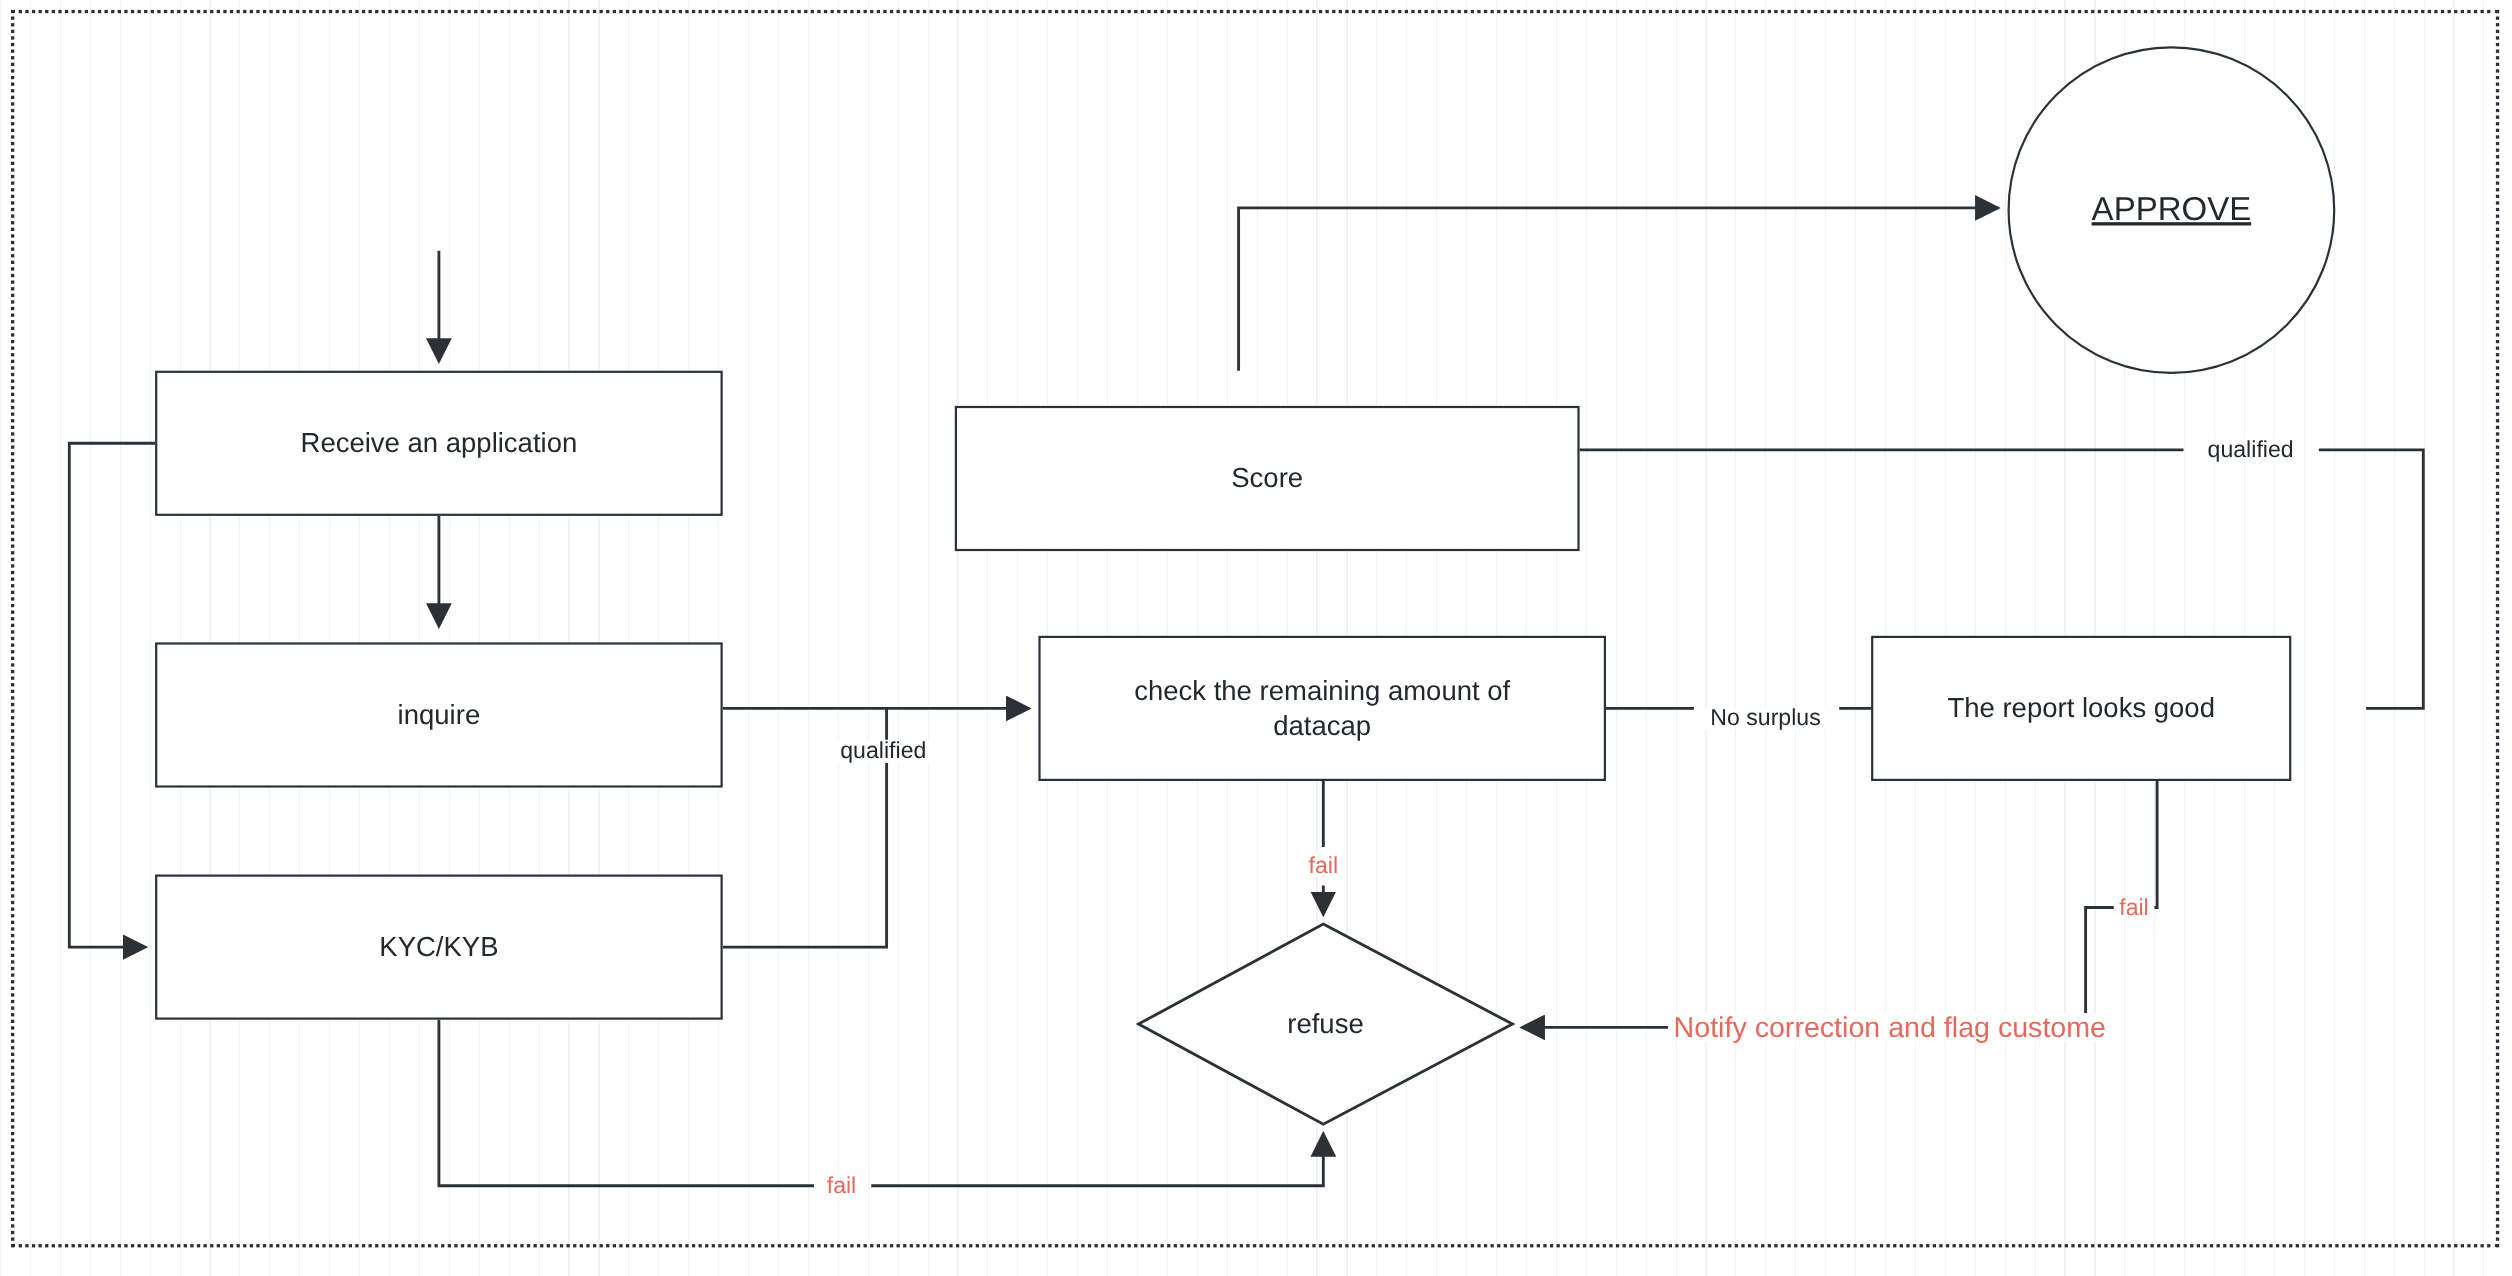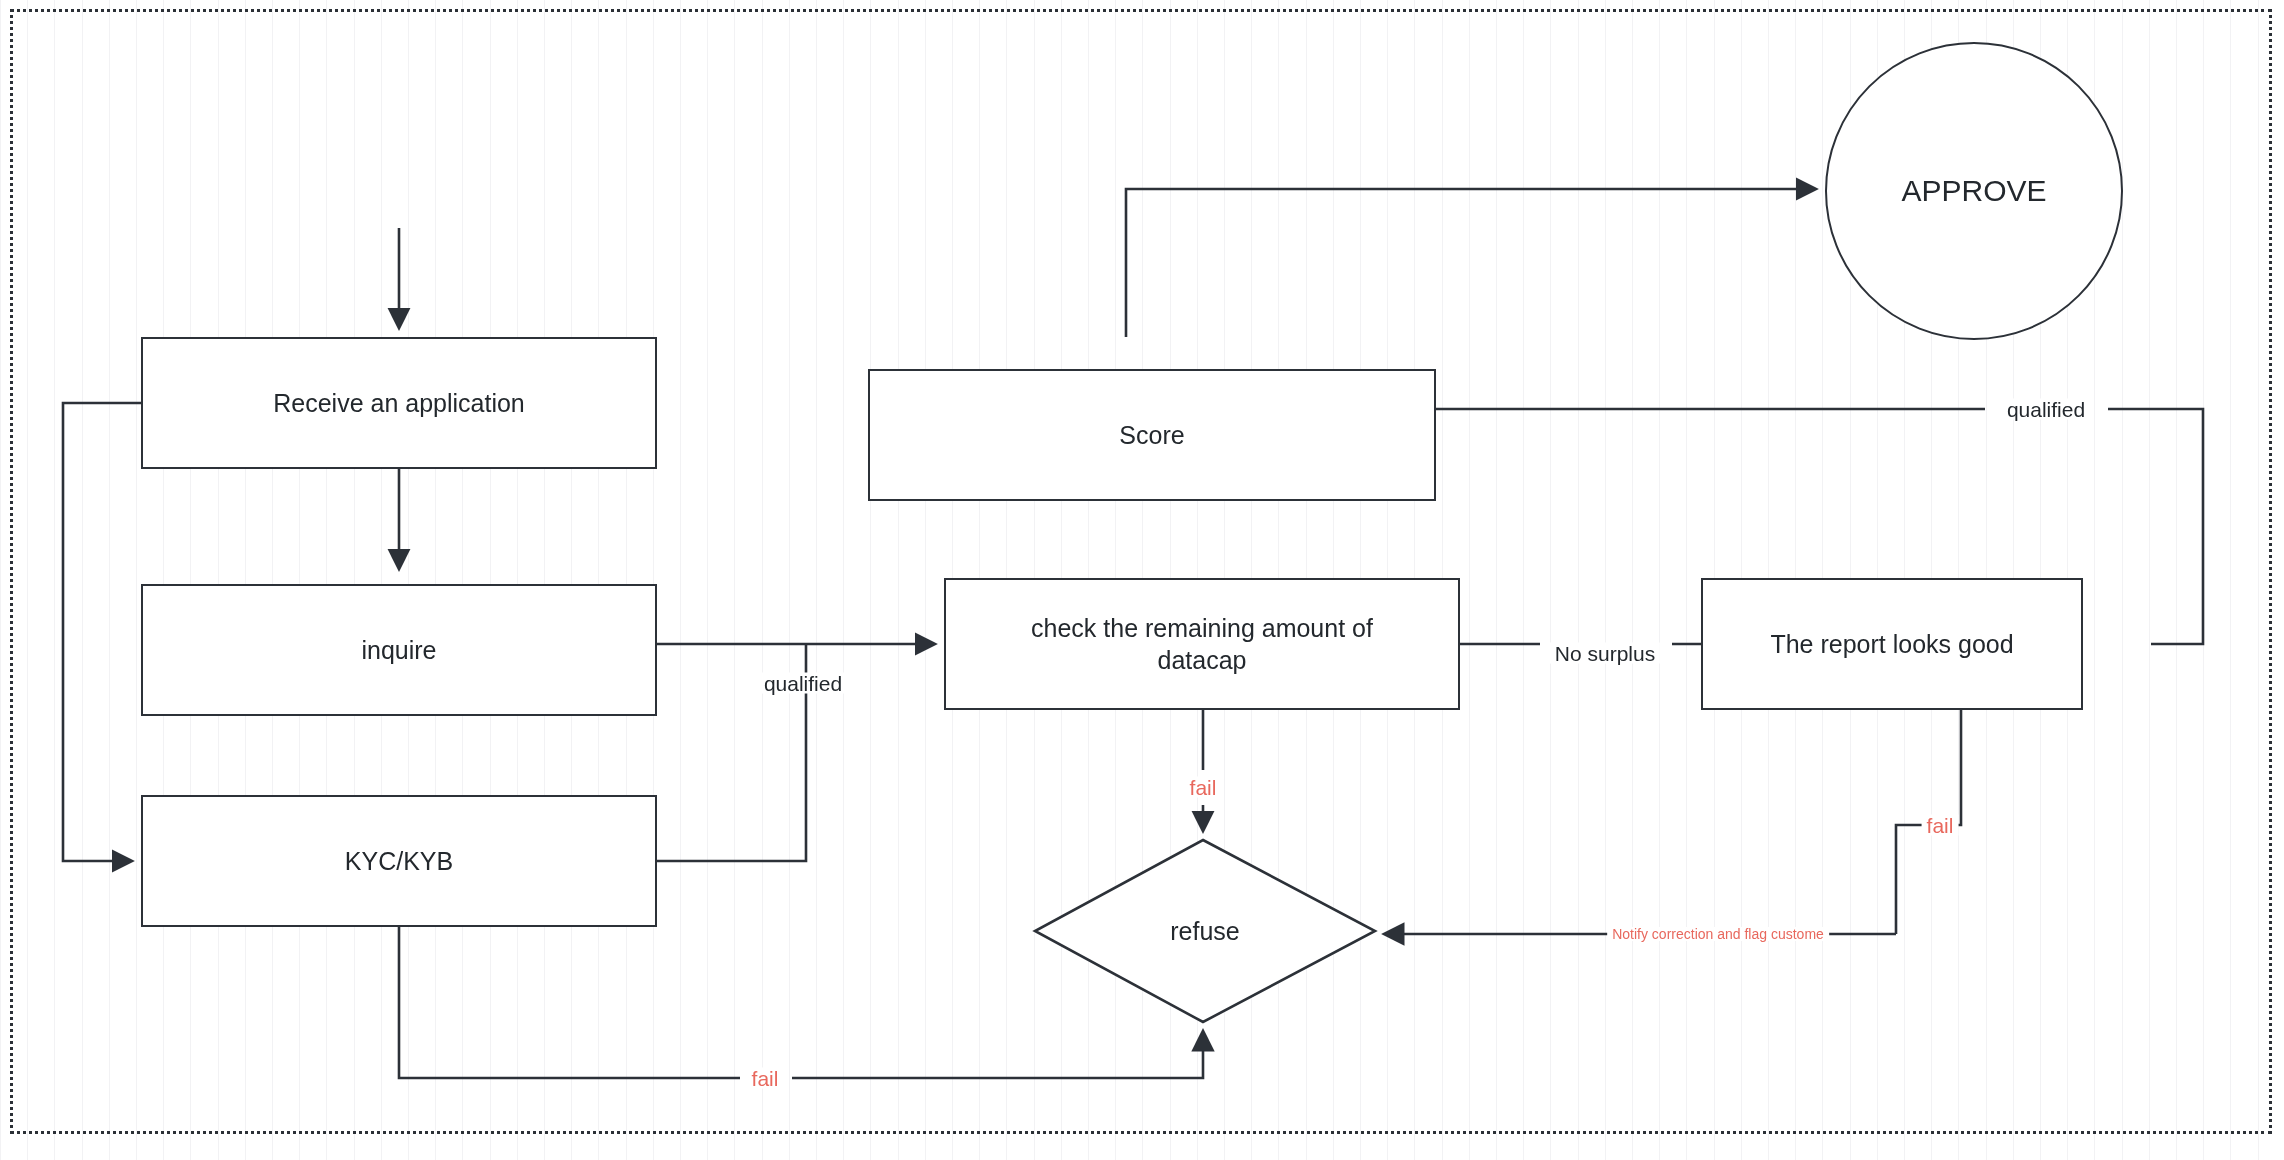--- a/index.html
+++ b/index.html
@@ -60,21 +60,21 @@
     position: absolute;
     font-size: 21px;
     color: #23282d;
     background: #ffffff;
     padding: 0 5px;
     white-space: nowrap;
     line-height: 1;
     transform: translate(-50%, -50%);
   }
   .edge-label.red { color: #e8685d; }
-  .edge-label.red-long { color: #e8685d; font-size: 14px; }
+  .edge-label.red-long { color: #e8685d; font-size: 26px; }
 </style>
 </head>
 <body>
 
 <div id="canvas">
 
   <div id="frame"></div>
 
   <svg class="layer" viewBox="0 0 2284 1160">
     <defs>
@@ -131,21 +131,21 @@
 
   <div class="node rect-node" style="left:944px;top:578px;width:516px;height:132px;">
     <span class="node-label">check the remaining amount of
 datacap</span>
   </div>
 
   <div class="node rect-node" style="left:1701px;top:578px;width:382px;height:132px;">
     <span class="node-label">The report looks good</span>
   </div>
 
-  <div class="node circle-node" style="left:1825px;top:42px;width:298px;height:298px;font-size:30px;">
+  <div class="node circle-node" style="left:1825px;top:42px;width:298px;height:298px;font-size:30px;text-decoration:underline;">
     <span class="node-label">APPROVE</span>
   </div>
 
   <div class="node" style="left:1035px;top:840px;width:340px;height:182px;background:transparent;">
     <span class="node-label" style="background:transparent;">refuse</span>
   </div>
 
   <div class="edge-label" style="left:803px;top:683px;">qualified</div>
 
   <div class="edge-label" style="left:1605px;top:653px;">No surplus</div>

